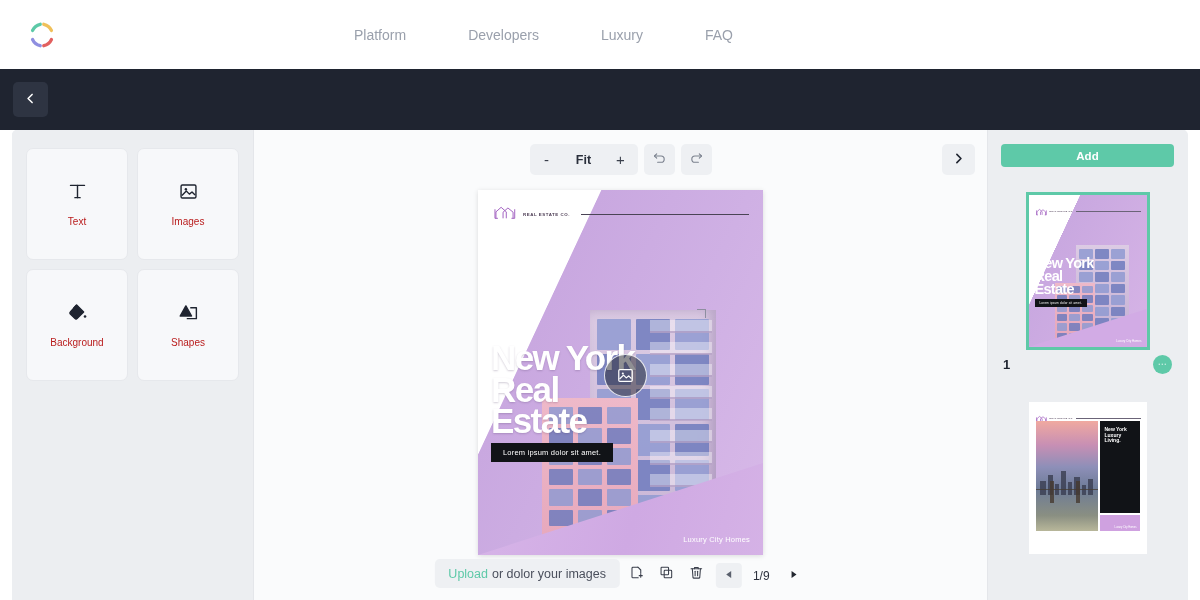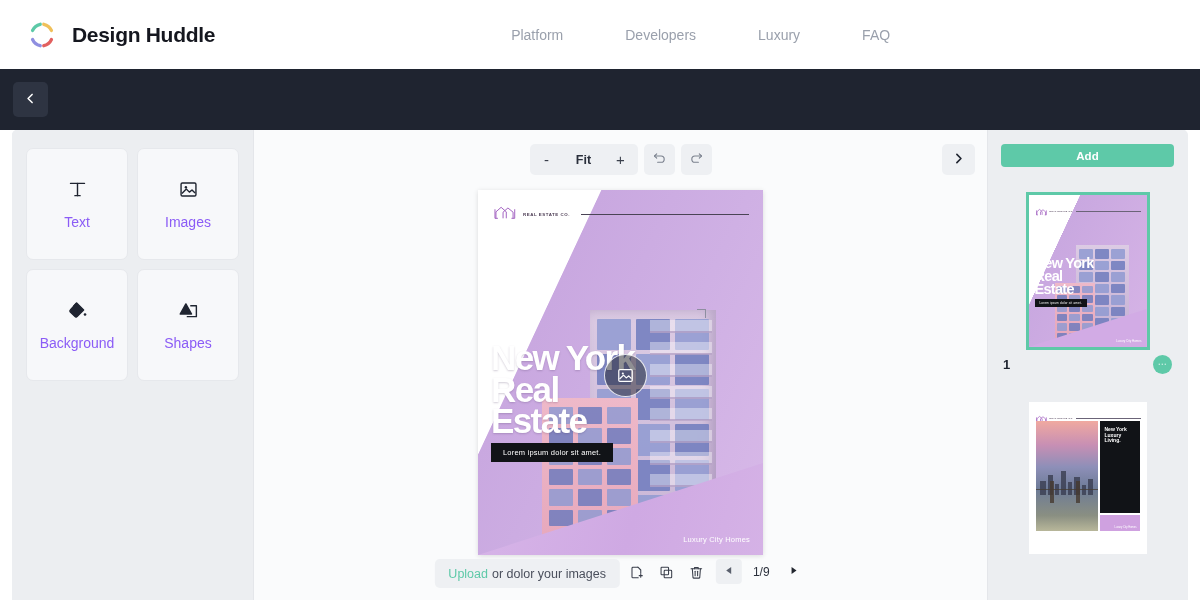--- a/index.html
+++ b/index.html
@@ -80,21 +80,21 @@
   }
   .tool-card {
     background: #f7f8fa;
     border: 1px solid #e6e8ec;
     border-radius: 7px;
     display: flex; flex-direction: column;
     align-items: center; justify-content: center;
     gap: 14px; cursor: pointer;
   }
   .tool-icon { color: #1f2430; display: flex; }
-  .tool-label { font-size: 14px; color: #8b5cf6; }
+  .tool-label { font-size: 10px; color: #b91c1c; }
 
   
   .canvas-area {
     position: relative;
     width: 735px; height: 470px;
     background: #fafbfc;
     border-left: 1px solid #e4e6ea;
     border-right: 1px solid #e4e6ea;
   }
   .zoom-toolbar {
@@ -214,21 +214,21 @@
   .sel-handle {
     position: absolute; left: 219px; top: 119px;
     width: 9px; height: 9px;
     border-top: 1.5px solid #8e8ea0; border-right: 1.5px solid #8e8ea0;
   }
 
   
   .canvas-foot {
     position: absolute; left: 50%; transform: translateX(-50%);
     bottom: 12px;
-    display: flex; align-items: flex-start; gap: 2px;
+    display: flex; align-items: flex-end; gap: 2px;
   }
   .upload-chip {
     background: #eef0f3; border-radius: 5px;
     height: 29px; display: flex; align-items: center;
     padding: 0 14px; font-size: 12.5px; color: #4a4f5c;
     cursor: pointer; white-space: nowrap;
   }
   .upload-chip .accent { color: #5ec9a8; margin-right: 4px; }
   .foot-btn {
     width: 28px; height: 29px; border: none; background: transparent;
@@ -339,21 +339,20 @@
       <span>
         <svg class="brand-logo" viewBox="0 0 32 32">
           <g fill="none" stroke-width="3.4" stroke-linecap="round">
             <path d="M6.6 11.4 A11 11 0 0 1 14.2 5.3" stroke="#5cc9a7"></path>
             <path d="M17.8 5.3 A11 11 0 0 1 25.4 11.4" stroke="#f0c05a"></path>
             <path d="M25.4 20.6 A11 11 0 0 1 17.8 26.7" stroke="#e2605f"></path>
             <path d="M14.2 26.7 A11 11 0 0 1 6.6 20.6" stroke="#8f8fe0"></path>
           </g>
         </svg>
       </span>
-      <span class="brand-name">Design Huddle</span>
     </div>
 
     <nav class="main-nav">
       <span class="nav-link">Platform</span>
       <span class="nav-link">Developers</span>
       <span class="nav-link">Luxury</span>
       <span class="nav-link">FAQ</span>
     </nav>
 
   </div>

